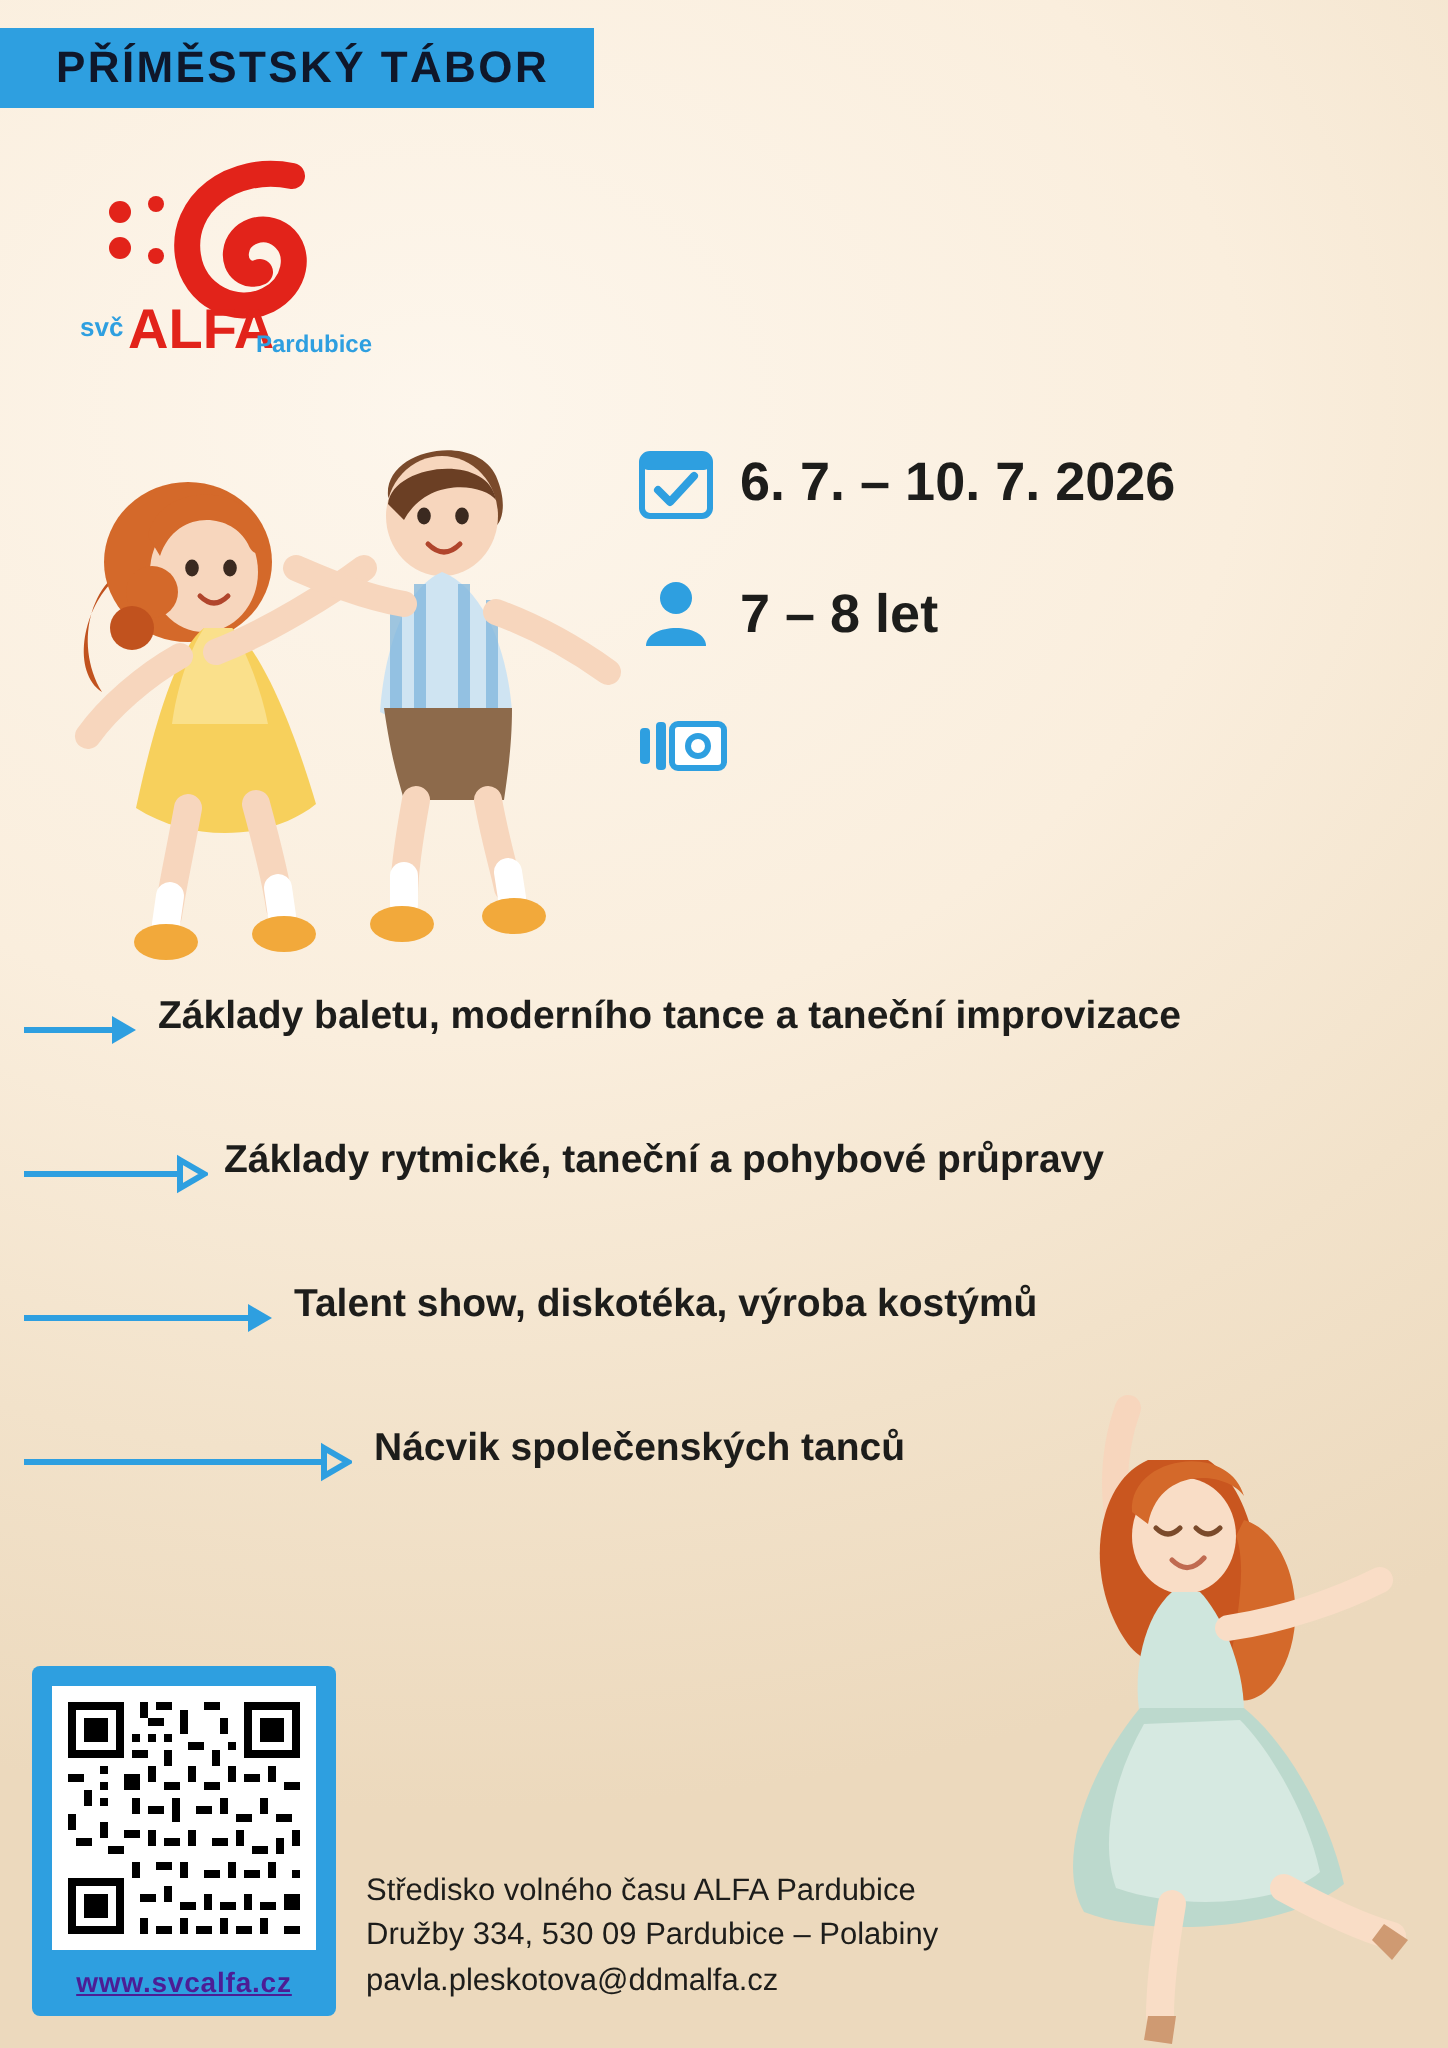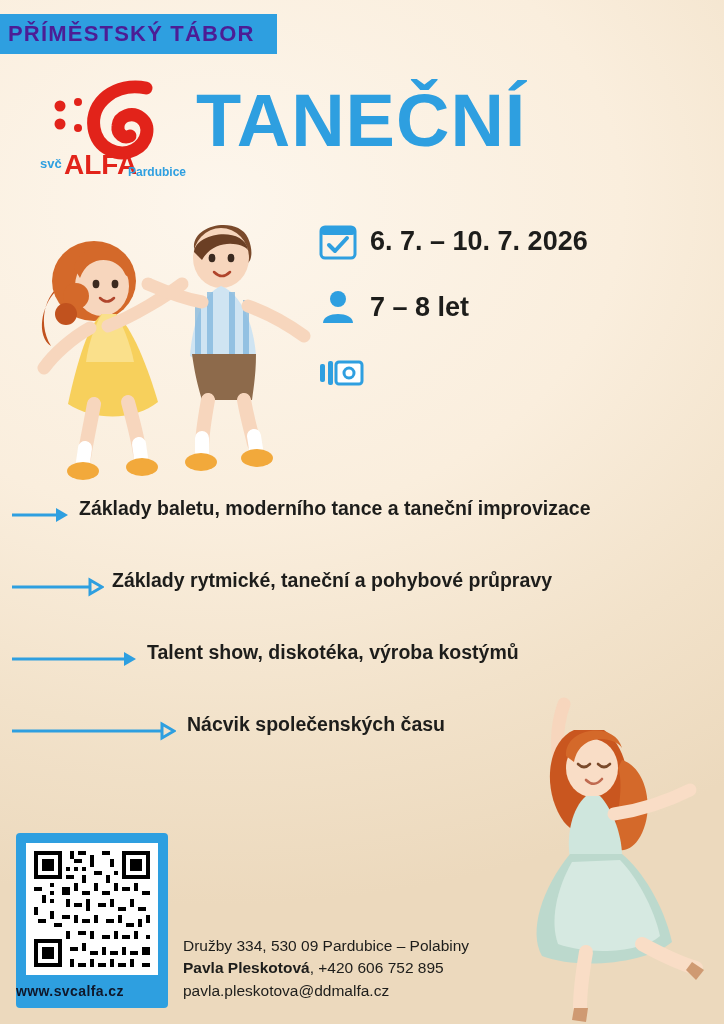--- a/index.html
+++ b/index.html
@@ -21,25 +21,25 @@
       linear-gradient(160deg, #fdf7ef 0%, #f4e6d2 60%, #e9d7bb 100%);
     overflow: hidden;
   }
 
   
   .top-banner {
     position: absolute;
     left: 0;
     top: 14px;
     background: #2e9fe0;
-    color: #4c1d95;
+    color: #0f172a;
     font-weight: bold;
     font-size: 22px;
     letter-spacing: 1.2px;
-    padding: 9px 22px 9px 8px;
+    padding: 9px 22px 9px 28px;
     line-height: 1;
   }
 
   
   .logo {
     position: absolute;
     left: 38px;
     top: 76px;
     width: 155px;
     height: 110px;
@@ -145,25 +145,26 @@
     top: 10px;
     width: 132px;
     height: 132px;
     background: #ffffff;
   }
   .qr-url {
     position: absolute;
     left: 0;
     right: 0;
     bottom: 9px;
-    text-align: left;
-    color: #0f172a;
+    text-align: center;
+    color: #4c1d95;
     font-weight: bold;
     font-size: 14px;
     letter-spacing: 0.4px;
+    text-decoration: underline;
   }
 
   
   .footer {
     position: absolute;
     left: 183px;
     bottom: 22px;
     font-size: 15.5px;
     color: #1d1d1b;
     line-height: 1.45;
@@ -188,21 +189,20 @@
       <circle cx="22" cy="48" r="5.5" fill="#e2231a"></circle>
       <circle cx="40" cy="26" r="4" fill="#e2231a"></circle>
       <circle cx="40" cy="52" r="4" fill="#e2231a"></circle>
 
       <text x="2" y="92" font-family="Liberation Sans, sans-serif" font-size="13" font-weight="bold" fill="#2e9fe0">svč</text>
       <text x="26" y="98" font-family="Liberation Sans, sans-serif" font-size="28" font-weight="bold" fill="#e2231a">ALFA</text>
       <text x="90" y="100" font-family="Liberation Sans, sans-serif" font-size="12" font-weight="bold" fill="#2e9fe0">Pardubice</text>
     </svg>
   </div>
 
-  <div class="main-title">TANEČNÍ</div>
 
   <div class="kids-illu">
     <svg viewBox="0 0 310 310" width="310" height="310">
 
       <g>
 
         <path d="M55 95 C30 100, 20 135, 35 160 C20 150, 25 120, 40 105 Z" fill="#c1521e"></path>
         <ellipse cx="78" cy="95" rx="42" ry="40" fill="#d4692a"></ellipse>
 
         <ellipse cx="86" cy="100" rx="27" ry="30" fill="#f7d6bd"></ellipse>
@@ -317,21 +317,21 @@
         <path d="M112 3 L124 10 L112 17 Z" fill="#2e9fe0"></path>
       </svg>
       <div class="bullet-label" style="left:147px;text-align:center;">Talent show, diskotéka, výroba kostýmů</div>
     </div>
 
     <div class="bullet-row">
       <svg class="bullet-arrow" style="left:12px;width:164px;" width="164" height="20" viewBox="0 0 164 20">
         <path d="M0 10 L150 10" stroke="#2e9fe0" stroke-width="3" fill="none"></path>
         <path d="M150 3 L162 10 L150 17 Z" fill="none" stroke="#2e9fe0" stroke-width="3"></path>
       </svg>
-      <div class="bullet-label" style="left:187px;">Nácvik společenských času</div>
+      <div class="bullet-label" style="left:187px;">Nácvik společenských tanců</div>
     </div>
   </div>
 
   <div class="ballerina">
     <svg viewBox="0 0 270 360" width="270" height="360">
 
       <path d="M120 120 C108 92, 110 62, 118 40" stroke="#f7d6bd" stroke-width="13" fill="none" stroke-linecap="round"></path>
 
       <path d="M128 66 C100 78, 96 128, 118 158 C132 176, 164 176, 176 156 C190 132, 182 82, 158 66 Z" fill="#c9561f"></path>
       <path d="M176 96 C202 104, 210 150, 192 176 C182 190, 166 190, 168 174 C172 148, 178 120, 172 104 Z" fill="#d4692a"></path>
@@ -451,20 +451,18 @@
             <rect x="23" y="30" width="2" height="1"></rect>
           <rect x="26" y="29" width="1" height="2"></rect>
             <rect x="29" y="30" width="2" height="1"></rect>
         </g>
       </svg>
     </div>
     <div class="qr-url">www.svcalfa.cz</div>
   </div>
 
   <div class="footer">
+    <div>Středisko volného času ALFA Pardubice</div>
     <div>Družby 334, 530 09 Pardubice – Polabiny</div>
-    <div>
-      <span class="bold">Pavla Pleskotová</span><span>, +420 606 752 895</span>
-    </div>
     <div>pavla.pleskotova@ddmalfa.cz</div>
   </div>
 
 </div>
 
 </body></html>

